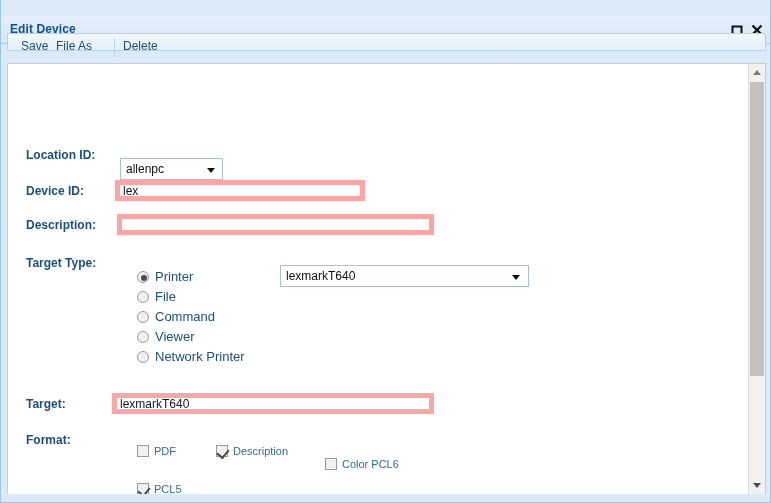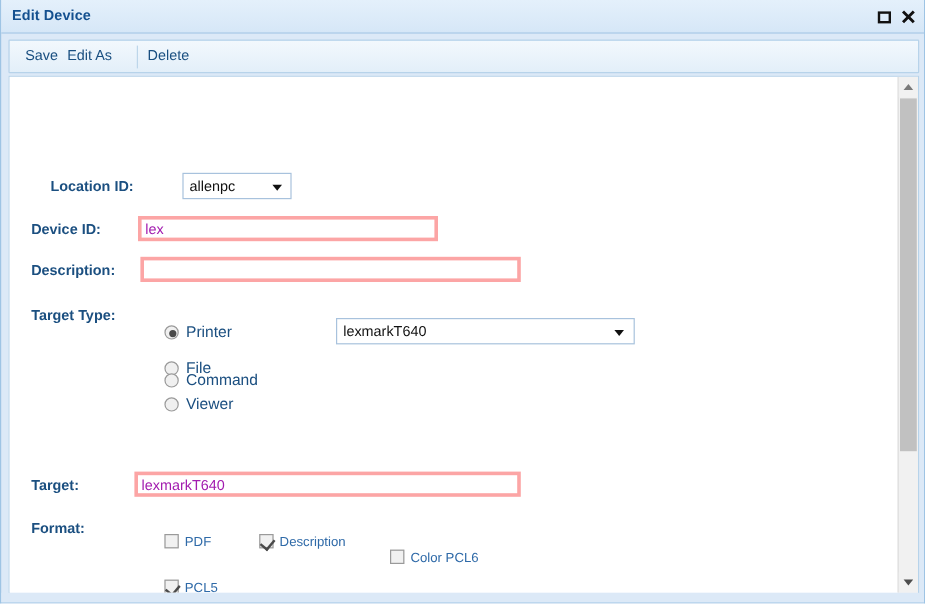--- a/index.html
+++ b/index.html
@@ -22,21 +22,21 @@
     background: #dce9f7;
     border-left: 1px solid #9ec4e4;
     border-right: 1px solid #9ec4e4;
     border-bottom: 1px solid #9ec4e4;
     overflow: hidden;
   }
 
   
   #titlebar {
     position: absolute;
-    left: 0; top: 0;
+    left: 0; top: 16px;
     width: 771px;
     height: 28px;
     background: linear-gradient(to bottom, #e4f0fb 0%, #d6e7f7 100%);
     border-bottom: 1px solid #a8c9e6;
   }
   #title-text {
     position: absolute;
     left: 9px; top: 6px;
     font-size: 12px;
     font-weight: bold;
@@ -51,21 +51,21 @@
     cursor: pointer;
   }
   #btn-maximize { right: 28px; }
   #btn-close { right: 8px; }
 
   
   #toolbar {
     position: absolute;
     left: 6px; top: 33px;
     width: 759px;
-    height: 28px;
+    height: 18px;
     background: linear-gradient(to bottom, #f2f8fd 0%, #e3eff9 100%);
     border: 1px solid #b7d3ea;
     border-radius: 1px;
   }
   .tb-item {
     position: absolute;
     top: 5px;
     font-size: 12px;
     color: #1a4f80;
     cursor: pointer;
@@ -139,35 +139,35 @@
   }
 
   
   .label {
     position: absolute;
     font-size: 12px;
     font-weight: bold;
     color: #1b4f80;
     white-space: nowrap;
   }
-  #lbl-location  { left: 18px; top: 84px; margin-left: 16px; }
+  #lbl-location  { left: 18px; top: 84px; }
   #lbl-device    { left: 18px; top: 120px; }
   #lbl-desc      { left: 18px; top: 154px; }
   #lbl-target-type { left: 18px; top: 192px; }
   #lbl-target    { left: 18px; top: 333px; }
   #lbl-format    { left: 18px; top: 369px; }
 
   .text-input {
     position: absolute;
     height: 21px;
-    border: 3px solid #fca5a5;
+    border: 5px solid #fca5a5;
     background: #ffffff;
     font-family: "Liberation Sans", sans-serif;
     font-size: 12px;
-    color: #a21caf;
+    color: #0f172a;
     padding: 0 3px;
     outline: none;
   }
   #inp-device { left: 107px; top: 116px; width: 250px; }
   #inp-desc   { left: 109px; top: 150px; width: 317px; }
   #inp-target { left: 104px; top: 329px; width: 322px; }
 
   .select-box {
     position: absolute;
     height: 22px;
@@ -184,21 +184,21 @@
     white-space: nowrap;
   }
   .select-box .caret {
     position: absolute;
     top: 9px;
     width: 0; height: 0;
     border-left: 4px solid transparent;
     border-right: 4px solid transparent;
     border-top: 5px solid #111111;
   }
-  #sel-location { left: 112px; top: 80px; width: 91px; margin-left: 32px; }
+  #sel-location { left: 112px; top: 94px; width: 103px; }
   #sel-location .caret { right: 7px; }
   #sel-printer  { left: 272px; top: 201px; width: 249px; }
   #sel-printer .caret { right: 8px; }
 
   
   .radio-row {
     position: absolute;
     left: 129px;
     font-size: 13px;
     color: #1b4f80;
@@ -217,21 +217,21 @@
   }
   .radio-mark.on::after {
     content: "";
     position: absolute;
     left: 3px; top: 3px;
     width: 6px; height: 6px;
     border-radius: 50%;
     background: #4a4a4a;
   }
   #radio-0 { top: 205px; }
-  #radio-1 { top: 225px; margin-top: 10px; }
+  #radio-1 { top: 225px; }
   #radio-2 { top: 245px; }
   #radio-3 { top: 265px; }
   #radio-4 { top: 285px; }
 
   
   .check-item {
     position: absolute;
     font-size: 11px;
     color: #2f6aa8;
     white-space: nowrap;
@@ -287,21 +287,21 @@
 
     <div class="win-btn" id="btn-close">
       <svg width="14" height="14" viewBox="0 0 14 14">
         <path d="M2.5 2.5 L11.5 11.5 M11.5 2.5 L2.5 11.5" stroke="#111111" stroke-width="2.4" stroke-linecap="butt"></path>
       </svg>
     </div>
   </div>
 
   <div id="toolbar">
     <div class="tb-item" id="tb-save">Save</div>
-    <div class="tb-item" id="tb-saveas">Edit As</div>
+    <div class="tb-item" id="tb-saveas">File As</div>
     <div id="tb-divider"></div>
     <div class="tb-item" id="tb-delete">Delete</div>
   </div>
 
   <div id="content-wrap">
     <div id="content">
 
       <div class="label" id="lbl-location">Location ID:</div>
       <div class="select-box" id="sel-location">
         <span class="sel-text">allenpc</span>
@@ -320,20 +320,23 @@
         <span class="radio-mark on"></span><span>Printer</span>
       </div>
       <div class="radio-row" id="radio-1">
         <span class="radio-mark"></span><span>File</span>
       </div>
       <div class="radio-row" id="radio-2">
         <span class="radio-mark"></span><span>Command</span>
       </div>
       <div class="radio-row" id="radio-3">
         <span class="radio-mark"></span><span>Viewer</span>
+      </div>
+      <div class="radio-row" id="radio-4">
+        <span class="radio-mark"></span><span>Network Printer</span>
       </div>
 
       <div class="select-box" id="sel-printer">
         <span class="sel-text">lexmarkT640</span>
         <span class="caret"></span>
       </div>
 
       <div class="label" id="lbl-target">Target:</div>
       <input class="text-input" id="inp-target" type="text" value="lexmarkT640" style="">
 

